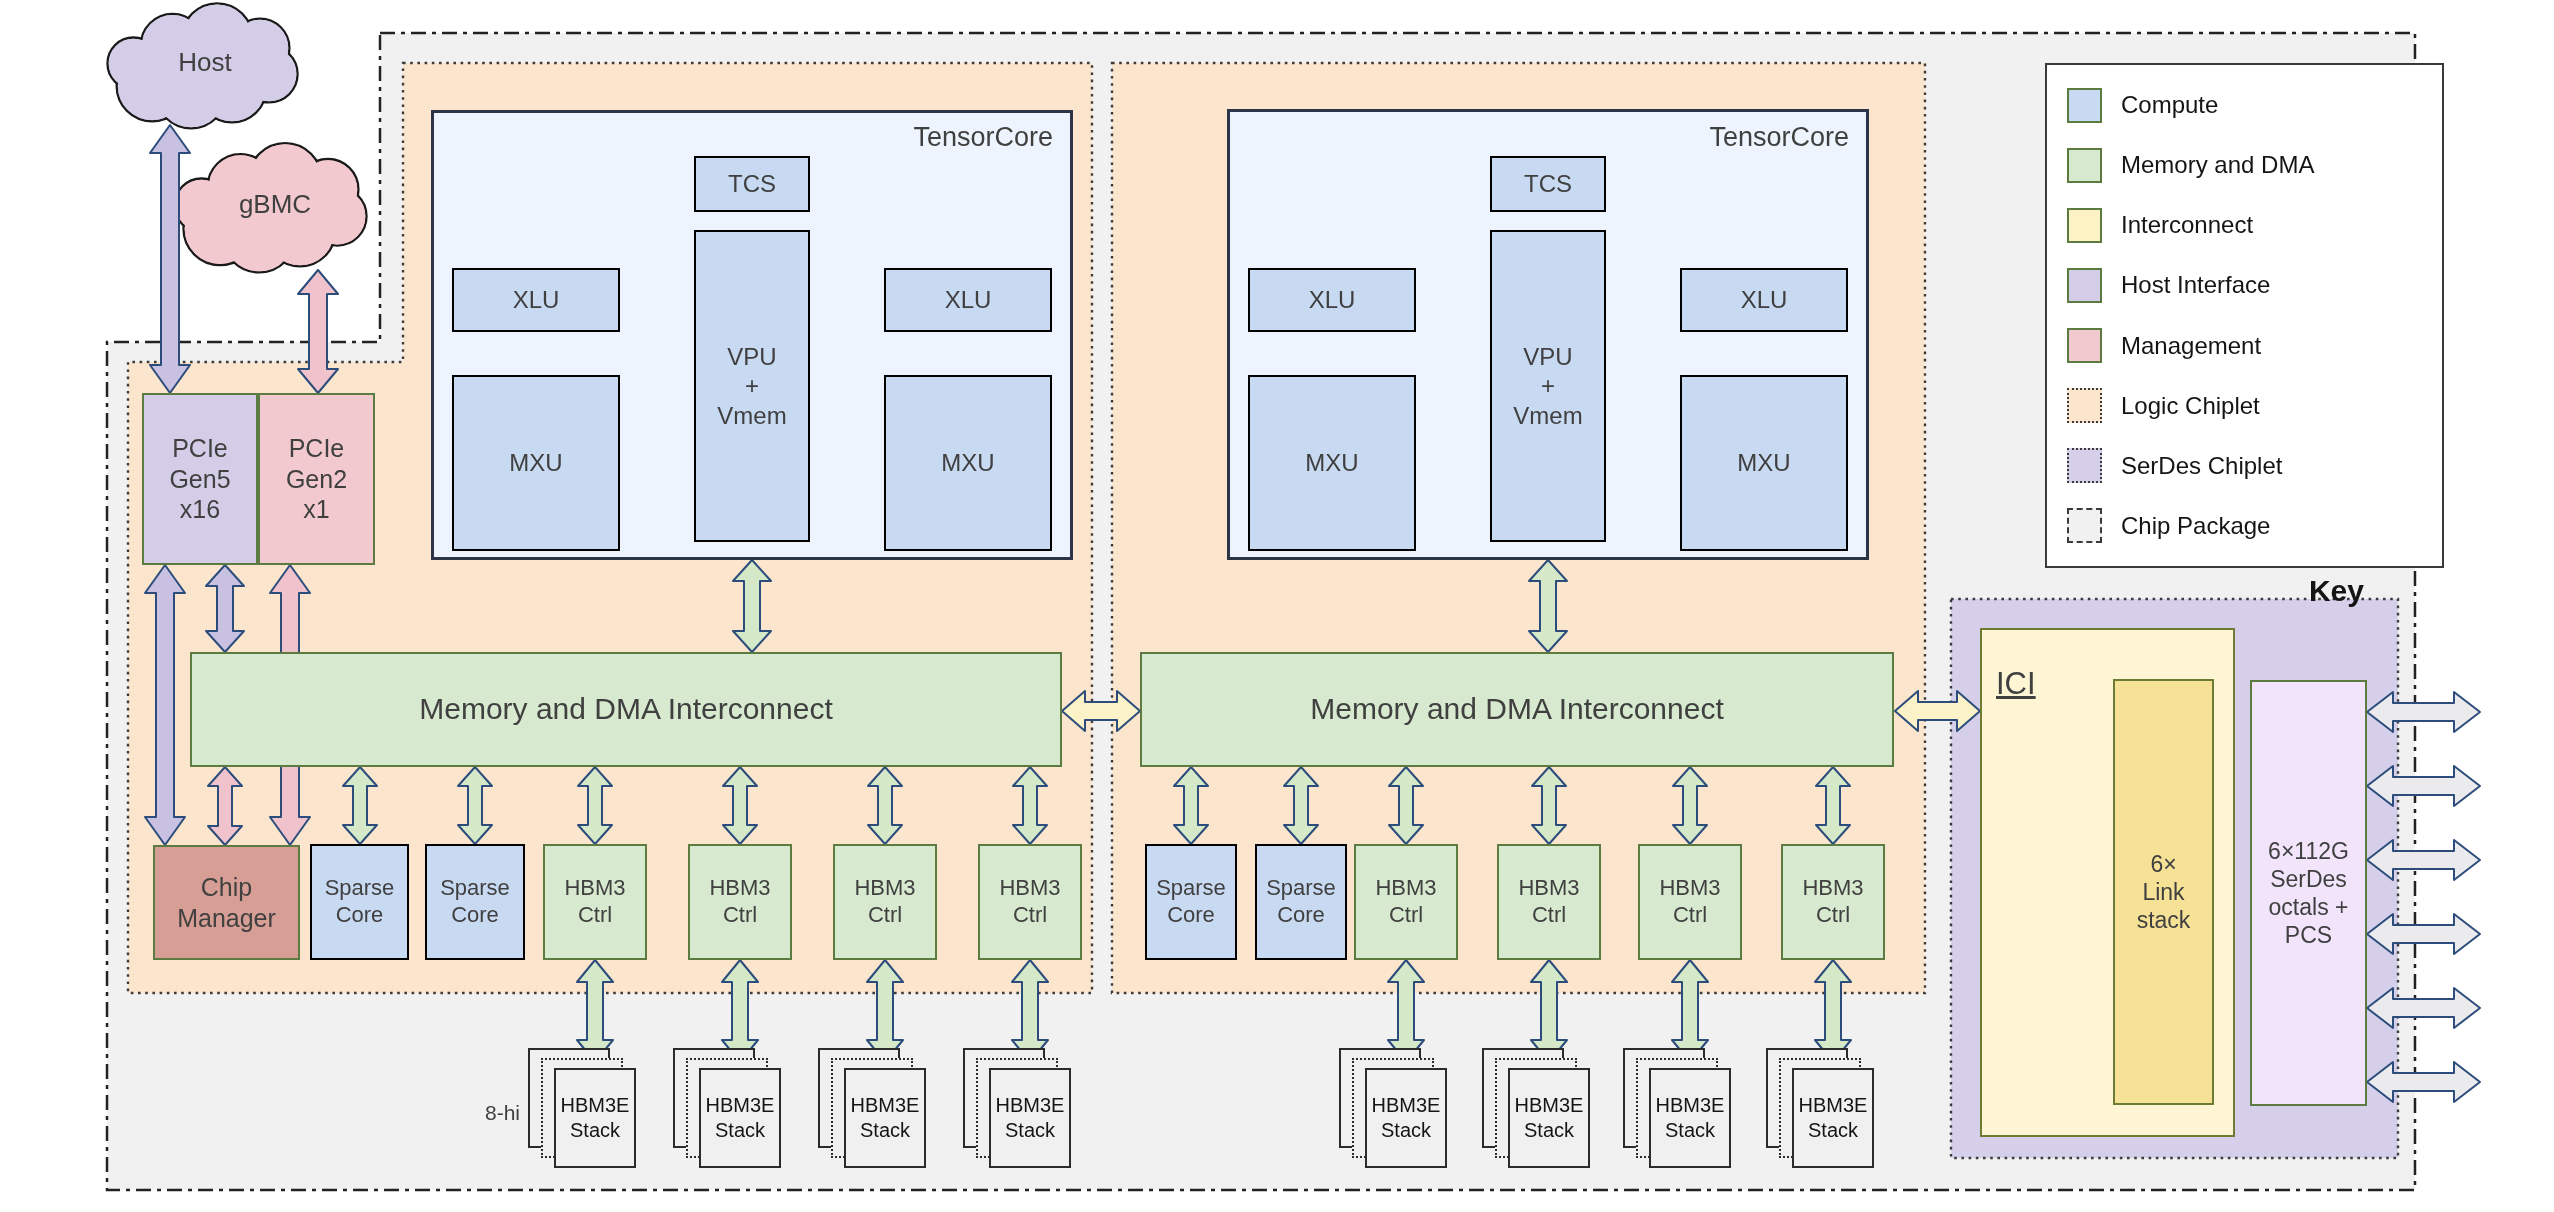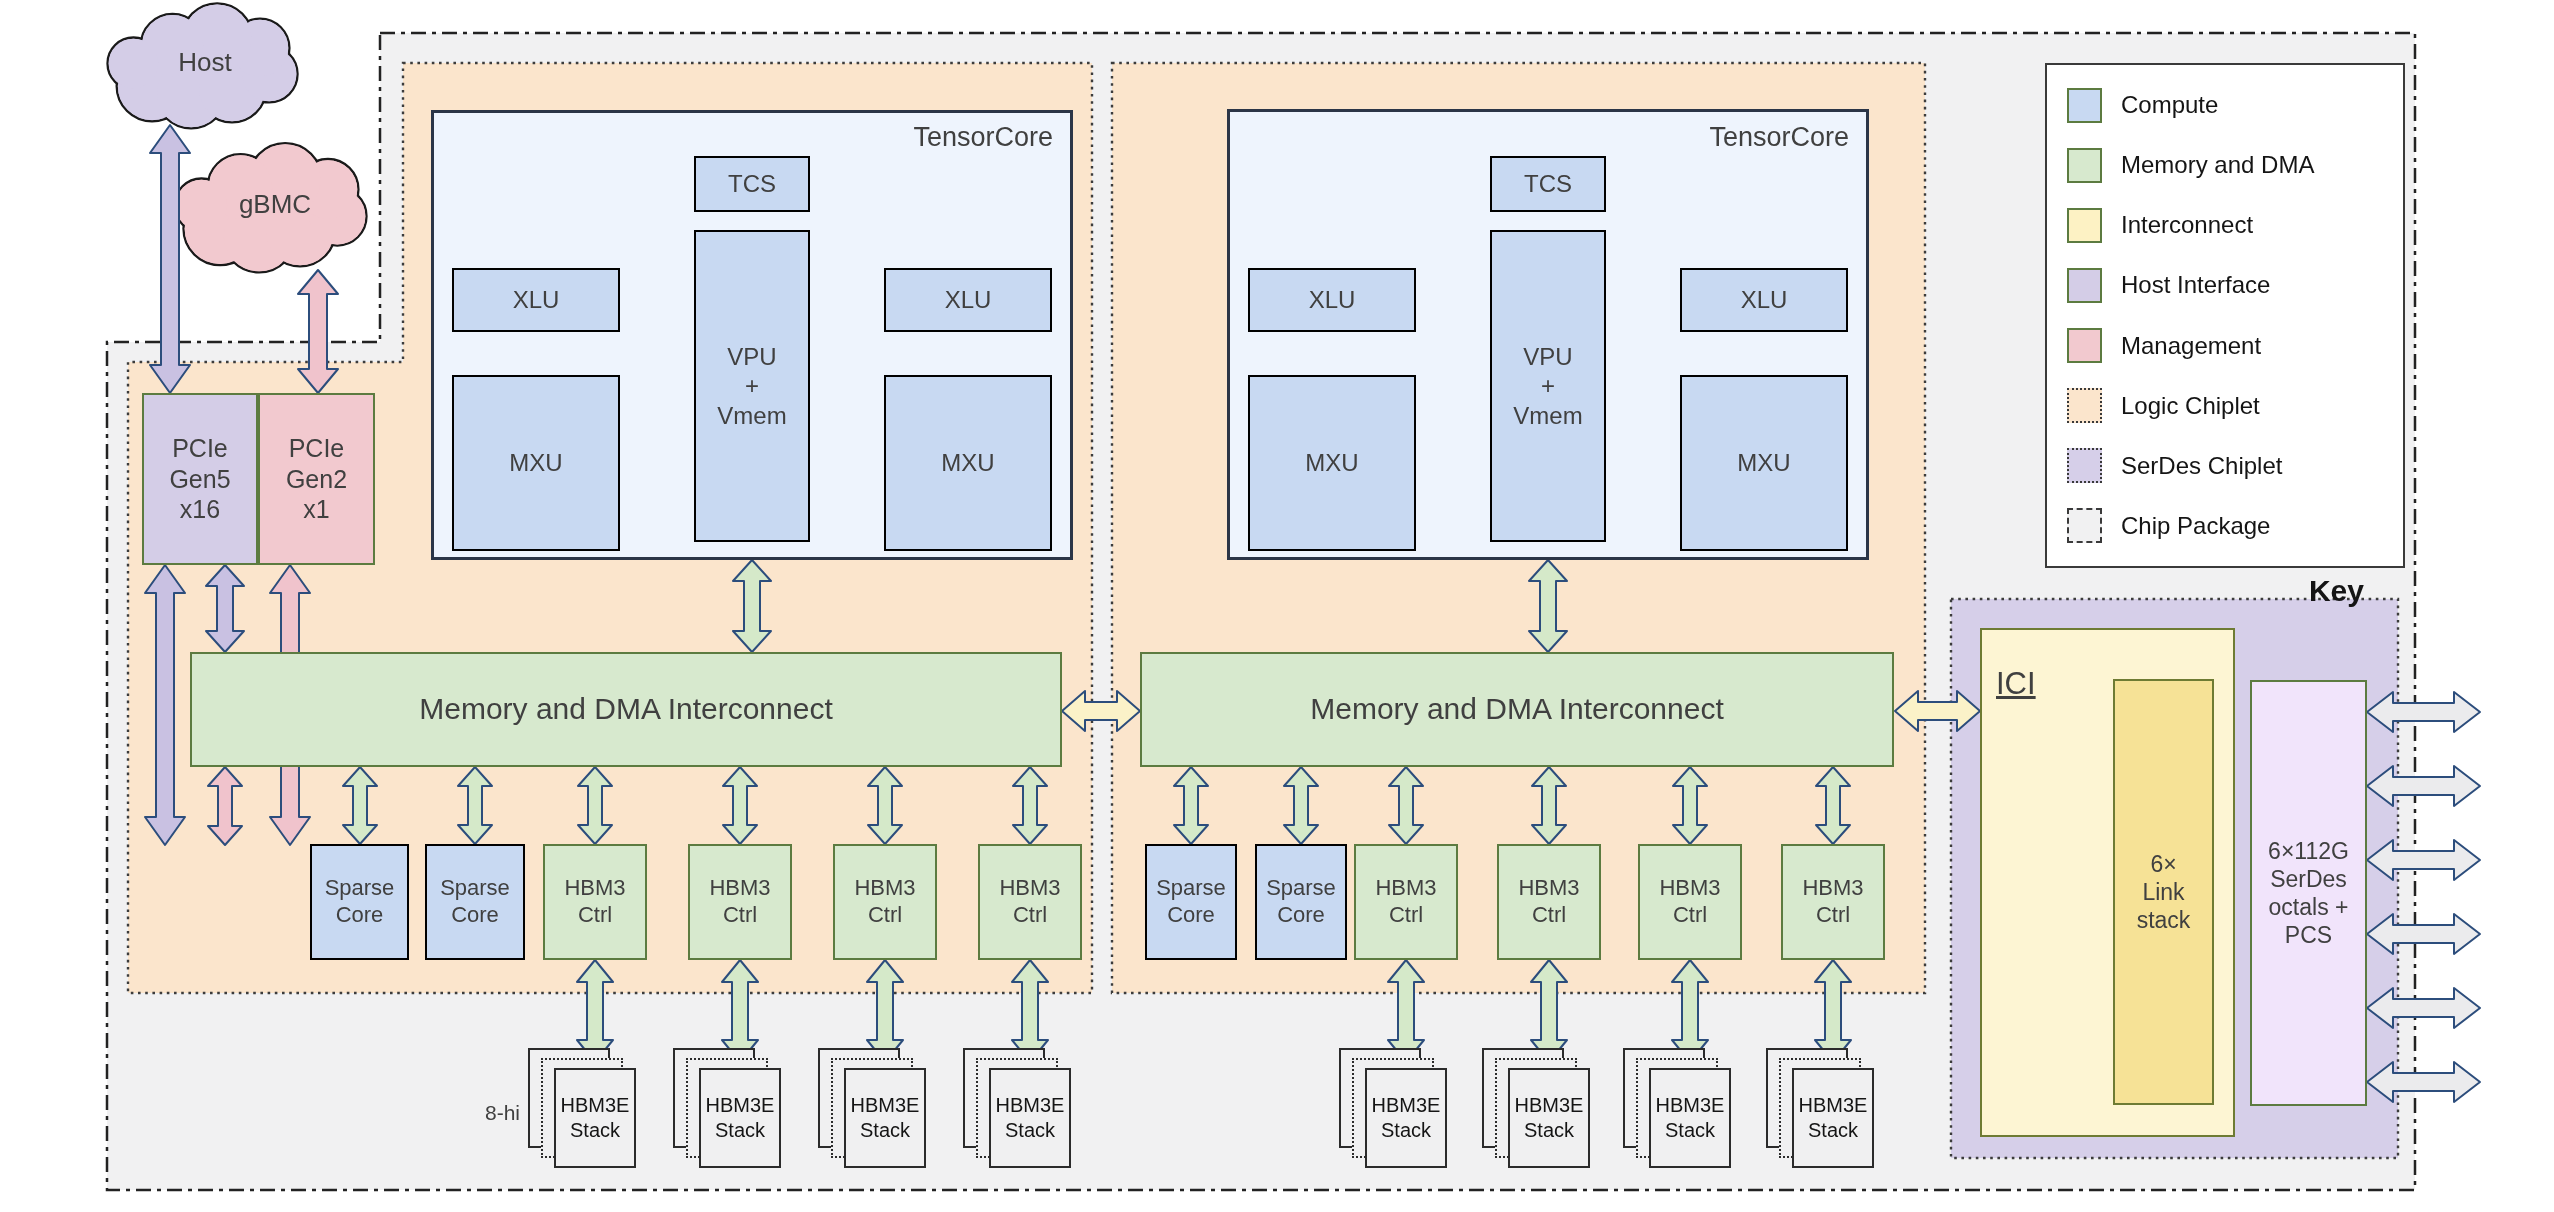--- a/index.html
+++ b/index.html
@@ -19,21 +19,21 @@
   .ici-outer{background:#fdf5d3;border:2px solid #6e7b33;}
   .ici-inner{background:#f6e296;border:2px solid #6e7b33;}
   .serdesbox{background:#f1e4fb;border:2px solid #5c7b40;}
   
   .stack{position:absolute;width:91px;height:120px;}
   .stk-l{position:absolute;width:82px;height:100px;background:#f0f0f1;border:2px solid #2b2b2b;box-sizing:border-box;}
   .stk-back{left:0;top:0;}
   .stk-mid{left:13px;top:10px;border-style:dotted;}
   .stk-front{left:26px;top:20px;display:flex;align-items:center;justify-content:center;text-align:center;white-space:pre-line;font-size:20px;line-height:1.25;}
   
-  .legend{position:absolute;left:2045px;top:63px;width:360px;height:505px;background:#ffffff;border:2px solid #3a3a3a;box-sizing:border-box;display:flex;flex-direction:column;justify-content:space-around;padding:10px 0 10px 20px;}
+  .legend{position:absolute;left:2045px;top:63px;width:399px;height:505px;background:#ffffff;border:2px solid #3a3a3a;box-sizing:border-box;display:flex;flex-direction:column;justify-content:space-around;padding:10px 0 10px 20px;}
   .lrow{display:flex;align-items:center;gap:19px;font-size:24px;}
   .swatch{width:35px;height:35px;box-sizing:border-box;border:2px solid #5c7b40;flex:0 0 auto;}
   .sw-dotted{border:2px dotted #3a3a3a;}
   .sw-dashdot{border:2px dashed #3a3a3a;}
   .key-abs{position:absolute;left:2296px;top:576px;width:74px;text-align:right;font-size:30px;font-weight:bold;}
 </style>
 </head>
 <body>
 
 <div class="scene">
@@ -151,20 +151,22 @@
 +
 Vmem</div>
   <div class="box blue b-slate" style="left:1248px;top:268px;width:168px;height:64px;font-size:24px;">XLU</div>
   <div class="box blue b-slate" style="left:1680px;top:268px;width:168px;height:64px;font-size:24px;">XLU</div>
   <div class="box blue b-slate" style="left:1248px;top:375px;width:168px;height:176px;font-size:24px;">MXU</div>
   <div class="box blue b-slate" style="left:1680px;top:375px;width:168px;height:176px;font-size:24px;">MXU</div>
 
   <div class="box green b-olive" style="left:190px;top:652px;width:872px;height:115px;font-size:30px;">Memory and DMA Interconnect</div>
   <div class="box green b-olive" style="left:1140px;top:652px;width:754px;height:115px;font-size:30px;">Memory and DMA Interconnect</div>
 
+  <div class="box redfill b-olive" style="left:153px;top:845px;width:147px;height:115px;font-size:25px;">Chip
+Manager</div>
   <div class="box blue b-slate" style="left:310px;top:844px;width:99px;height:116px;font-size:22px;">Sparse
 Core</div>
   <div class="box blue b-slate" style="left:425px;top:844px;width:100px;height:116px;font-size:22px;">Sparse
 Core</div>
   <div class="box green b-olive" style="left:543px;top:844px;width:104px;height:116px;font-size:22px;">HBM3
 Ctrl</div>
   <div class="box green b-olive" style="left:688px;top:844px;width:104px;height:116px;font-size:22px;">HBM3
 Ctrl</div>
   <div class="box green b-olive" style="left:833px;top:844px;width:104px;height:116px;font-size:22px;">HBM3
 Ctrl</div>

